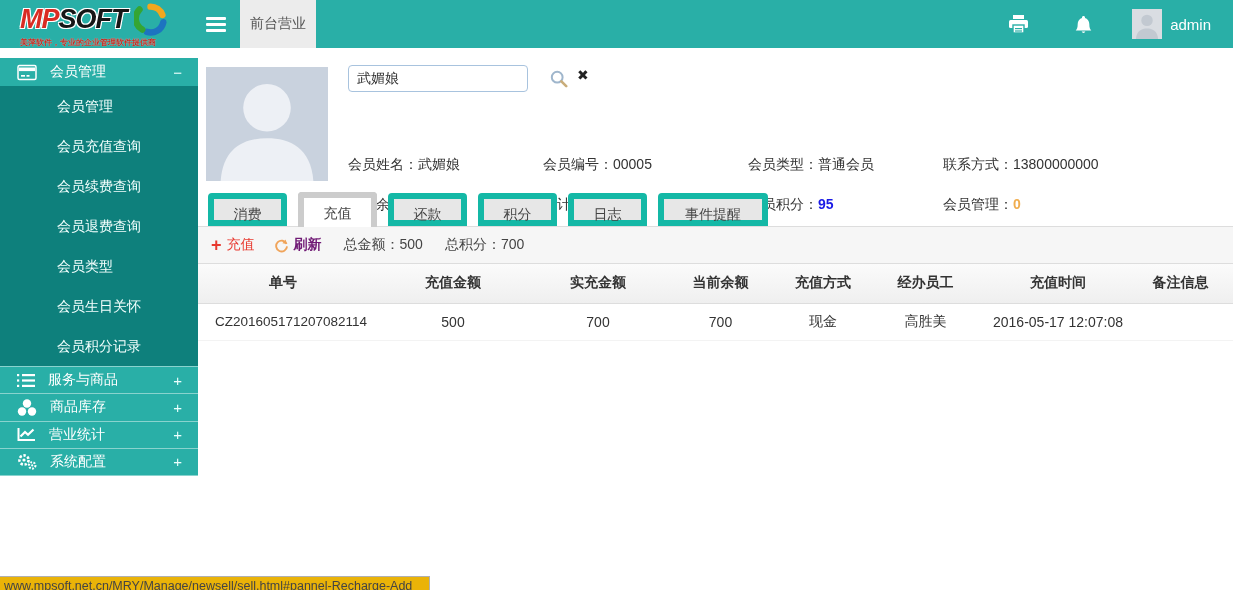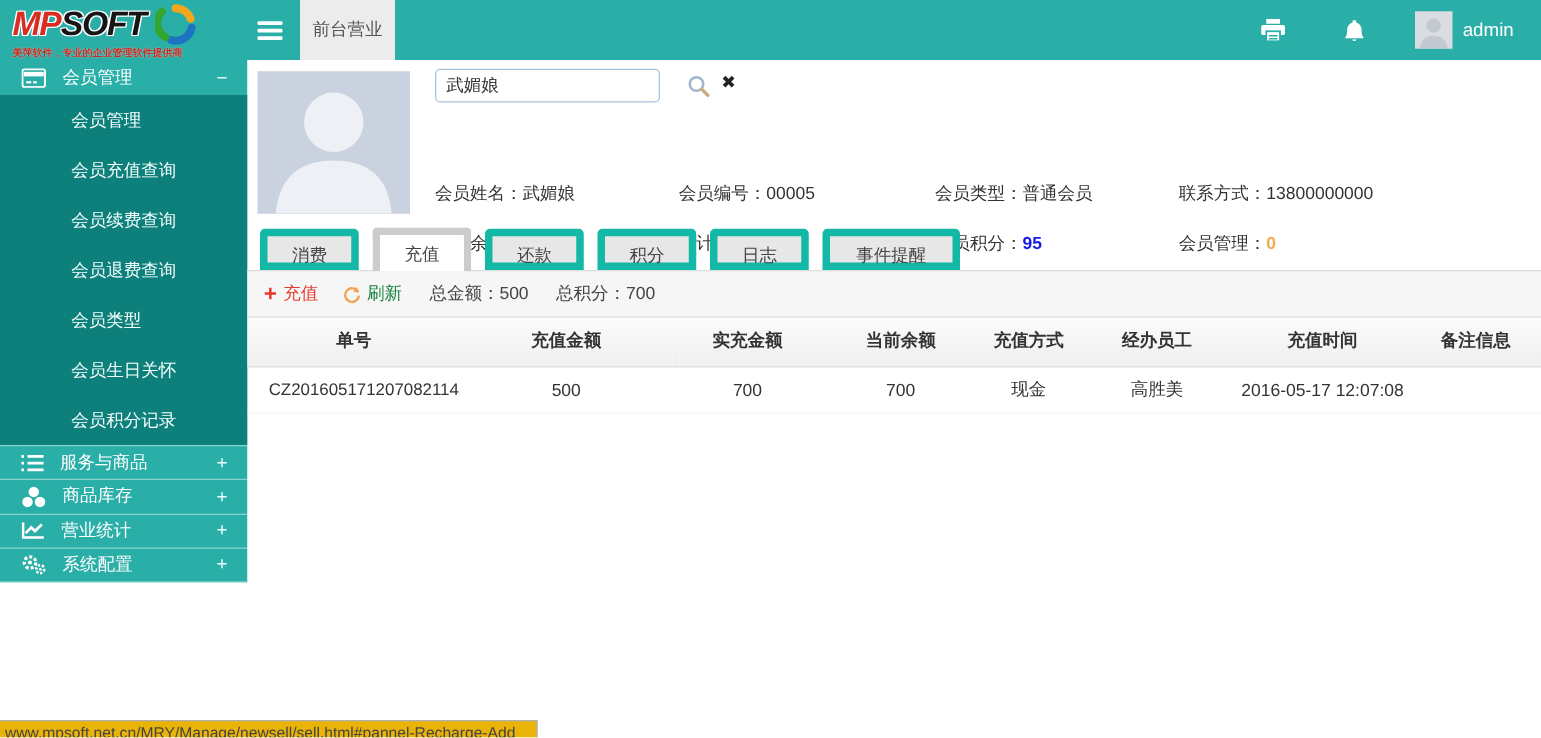--- a/index.html
+++ b/index.html
@@ -3,21 +3,21 @@
 <meta charset="utf-8">
 <style>
   * { box-sizing: border-box; margin: 0; padding: 0; }
   html,body { width:1233px; height:590px; }
   body {
     font-family: "Liberation Sans", "DejaVu Sans", sans-serif;
     background:#fff; position:relative; overflow:hidden; color:#333;
   }
   
   .topbar { height:48px; background:#29afa7; display:flex; align-items:stretch; }
-  .logo { width:198px; flex:0 0 198px; padding:3px 0 0 10px; cursor:pointer; }
+  .logo { width:198px; flex:0 0 198px; padding:3px 0 0 20px; cursor:pointer; }
   .logo-row { display:flex; align-items:center; line-height:1; }
   .logo-mp, .logo-soft {
     font-size:27px; font-weight:bold; font-style:italic; letter-spacing:-1px;
     text-shadow:-1px -1px 0 #fff, 1px -1px 0 #fff, -1px 1px 0 #fff, 1px 1px 0 #fff;
   }
   .logo-mp { color:#d92c23; }
   .logo-soft { color:#161616; }
   .logo-swirl { margin-left:7px; }
   .logo-tagline {
     font-size:8px; font-weight:bold; color:#c4271d; white-space:nowrap; margin-top:1px;
@@ -25,21 +25,21 @@
   }
   .hamburger { width:42px; display:flex; flex-direction:column; justify-content:center; gap:3px; padding-left:8px; cursor:pointer; }
   .hamburger span { width:20px; height:3px; background:#fff; border-radius:1px; }
   .top-tab { width:76px; background:#ececec; color:#555; font-size:14px; display:flex; align-items:center; justify-content:center; cursor:pointer; }
   .top-right { margin-left:auto; display:flex; align-items:center; padding-right:22px; }
   .icon-btn { cursor:pointer; display:flex; align-items:center; margin-left:46px; }
   .top-avatar { width:30px; height:30px; background:#d9dde2; margin-left:40px; overflow:hidden; cursor:pointer; }
   .top-user { color:#fff; font-size:15px; margin-left:8px; cursor:pointer; }
 
   
-  .main { display:flex; height:418px; }
+  .main { display:flex; height:418px;margin-top:10px; }
   .sidebar { width:198px; flex:0 0 198px; background:#29afa7; display:flex; flex-direction:column; }
   .side-group { height:47px; display:flex; align-items:center; gap:13px; padding:0 16px 0 17px; color:#fff; font-size:14px; cursor:pointer; }
   .side-group.bordered { border-top:1px solid rgba(255,255,255,.45); height:45px; }
   .side-toggle { margin-left:auto; font-size:15px; color:#eafffd; }
   .submenu { background:#0e807c; }
   .submenu-item { height:40px; line-height:40px; padding-left:57px; color:#f4fffe; font-size:14px; cursor:pointer; }
   .side-filler { flex:1; border-top:1px solid rgba(255,255,255,.45); }
   .content { flex:1; position:relative; background:#fff; }
 
   
@@ -60,21 +60,21 @@
   .tabs { height:34px; padding-left:10px; display:flex; gap:11px; align-items:flex-end; position:relative; z-index:2; }
   .tab { width:79px; height:33px; line-height:31px; text-align:center; background:#e7e7e7; border:6px solid #14b8a6; border-radius:4px 4px 0 0; font-size:14px; color:#444; cursor:pointer; }
   .tab.wide { width:110px; }
   .tab.active { background:#fff; border-color:#ccc; border-bottom:none; height:35px; margin-bottom:-1px; }
 
   
   .toolbar { height:38px; background:#f6f6f6; border-top:1px solid #ddd; border-bottom:1px solid #ddd; display:flex; align-items:center; padding-left:13px; font-size:14px; color:#444; position:relative; z-index:1; }
   .tool-btn { display:flex; align-items:center; gap:5px; cursor:pointer; }
   .tool-add { color:#e8392f; margin-right:19px; }
   .plus-icon { font-size:18px; font-weight:bold; line-height:1; }
-  .tool-refresh { color:#15803d; margin-right:22px; }
+  .tool-refresh { color:#701a75; margin-right:22px;font-weight:bold; }
   .tool-total { margin-right:22px; color:#444; }
 
   
   table { width:100%; border-collapse:collapse; table-layout:fixed; }
   thead th { height:39px; background:linear-gradient(#fbfbfb,#efefef); border-bottom:1px solid #ddd; font-size:14px; font-weight:bold; color:#333; text-align:center; }
   tbody td { height:37px; font-size:14px; color:#333; text-align:center; border-bottom:1px solid #f3f3f3; }
   tbody td.cell-order { text-align:center; padding-left:16px; font-size:13.5px; }
 
   
   .statusbar { position:absolute; left:0; bottom:0; width:430px; height:14px; background:#eab308; border:1px solid #b0b0b0; border-left:none; border-bottom:none; font-size:12.5px; color:#444; padding:2px 0 0 4px; overflow:hidden; white-space:nowrap; z-index:9; }

